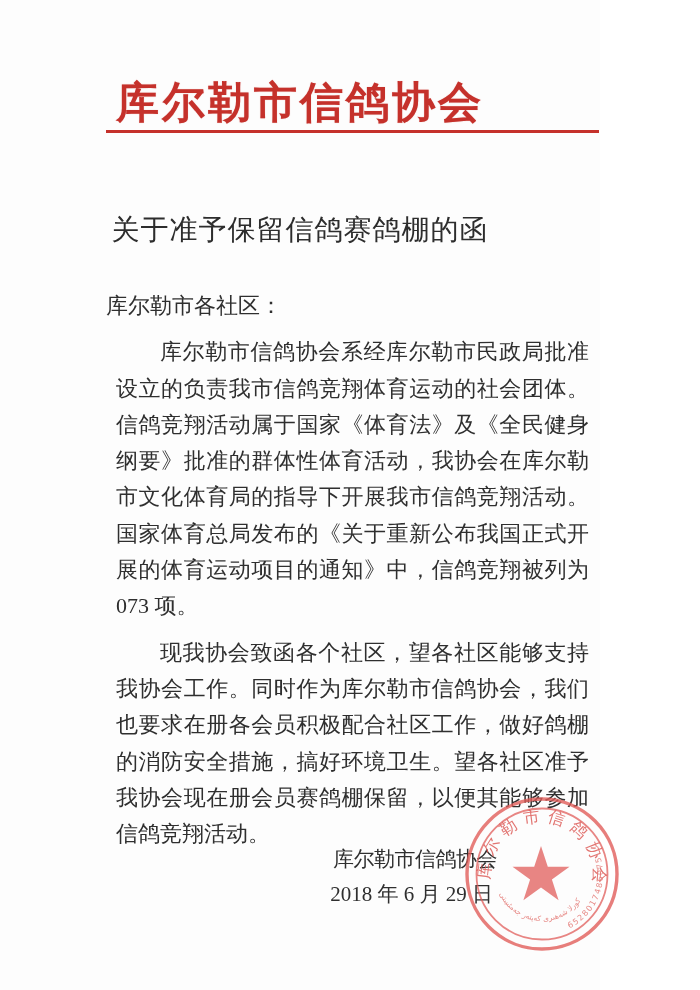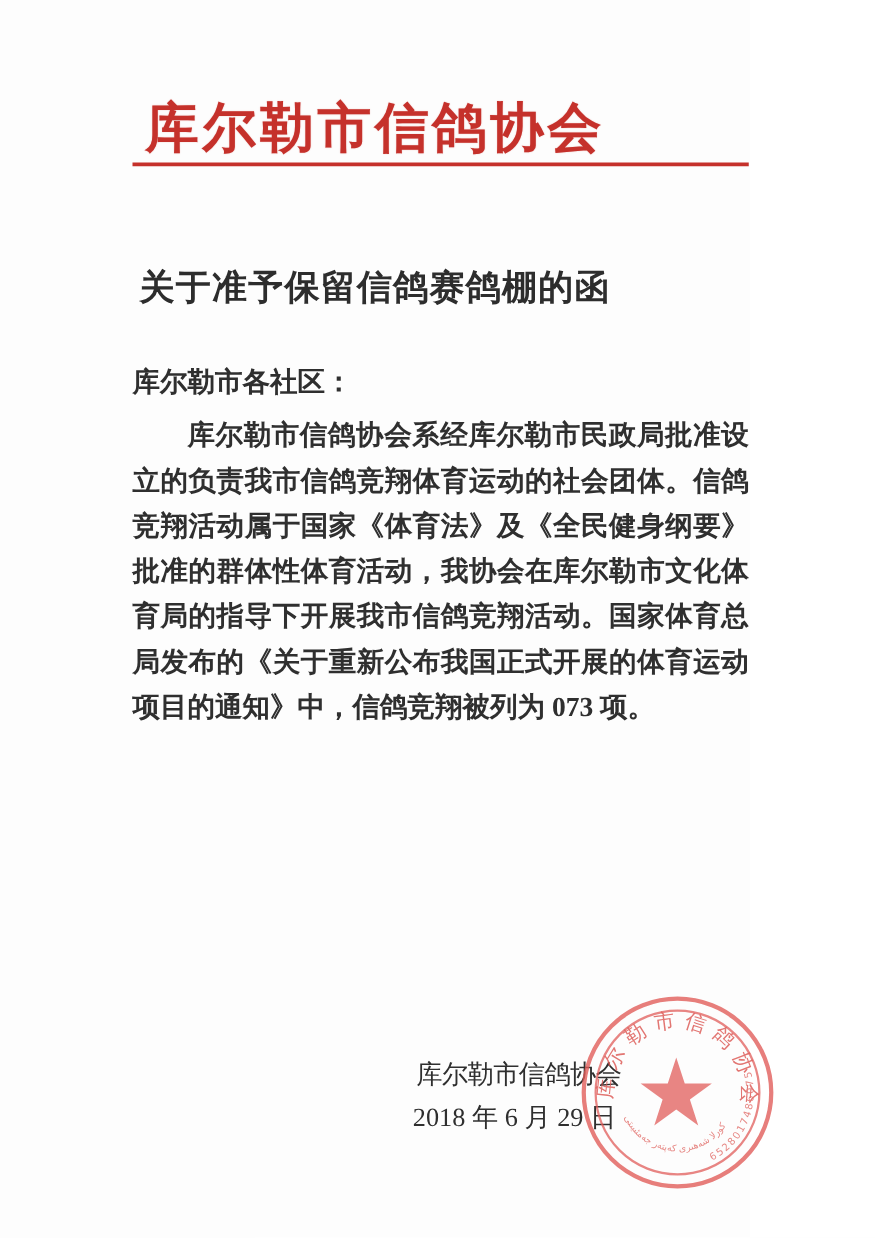--- a/index.html
+++ b/index.html
@@ -25,30 +25,30 @@
     position:absolute;top:130px;left:106px;width:493px;height:3px;
     background:#c5312b;
   }
   .doc-number{
     position:absolute;top:147px;right:100px;
     font-size:22px;color:#3a3a3a;letter-spacing:1px;
   }
   .subject{
     position:absolute;top:211px;left:0;width:100%;margin:0;
     text-align:center;
-    font-size:28px;font-weight:700;color:#2d2d2d;
+    font-size:28px;font-weight:400;color:#2d2d2d;
     letter-spacing:1px;
   }
   .letter-body{
     position:absolute;top:288px;left:106px;width:493px;
     font-size:22px;line-height:36.3px;color:#2f2f2f;
-    text-align:justify;text-justify:inter-character;font-weight:bold;
+    text-align:justify;text-justify:inter-character;
   }
   .salutation{margin:0 0 6px 0;}
-  .letter-body p{margin:0;text-indent:2em;}
+  .letter-body p{margin:10px;text-indent:2em;}
   .sig-org{
     position:absolute;top:845px;right:103px;
     font-size:21px;color:#2f2f2f;letter-spacing:-0.5px;
   }
   .sig-date{
     position:absolute;top:880px;right:107px;
     font-size:21px;color:#2f2f2f;
   }
   .seal{
     position:absolute;left:462px;top:792px;
@@ -65,20 +65,21 @@
   <div class="org-title">库尔勒市信鸽协会</div>
 
   <div class="red-rule"></div>
 
 
   <h1 class="subject">关于准予保留信鸽赛鸽棚的函</h1>
 
   <div class="letter-body">
     <div class="salutation">库尔勒市各社区：</div>
     <p>库尔勒市信鸽协会系经库尔勒市民政局批准设立的负责我市信鸽竞翔体育运动的社会团体。信鸽竞翔活动属于国家《体育法》及《全民健身纲要》批准的群体性体育活动，我协会在库尔勒市文化体育局的指导下开展我市信鸽竞翔活动。国家体育总局发布的《关于重新公布我国正式开展的体育运动项目的通知》中，信鸽竞翔被列为 073 项。</p>
+    <p>现我协会致函各个社区，望各社区能够支持我协会工作。同时作为库尔勒市信鸽协会，我们也要求在册各会员积极配合社区工作，做好鸽棚的消防安全措施，搞好环境卫生。望各社区准予我协会现在册会员赛鸽棚保留，以便其能够参加信鸽竞翔活动。</p>
   </div>
 
   <div class="sig-org">库尔勒市信鸽协会</div>
 
   <div class="sig-date">2018 年 6 月 29 日</div>
 
   <svg class="seal" width="160" height="160" viewBox="0 0 160 160">
     <defs>
       <path id="sealArcTop" d="M 29.8 95.5 A 52 52 0 1 1 130.2 95.5" fill="none"></path>
       <path id="sealArcBottom" d="M 35.8 98.1 A 47 47 0 0 0 124.2 98.1" fill="none"></path>

